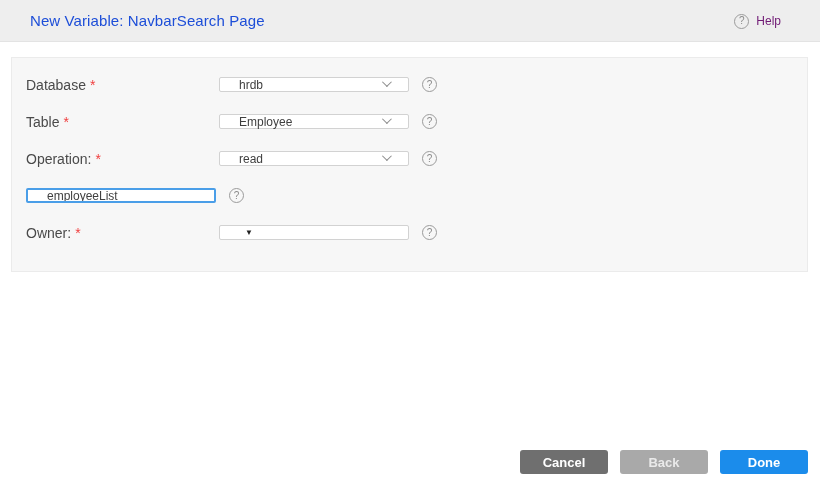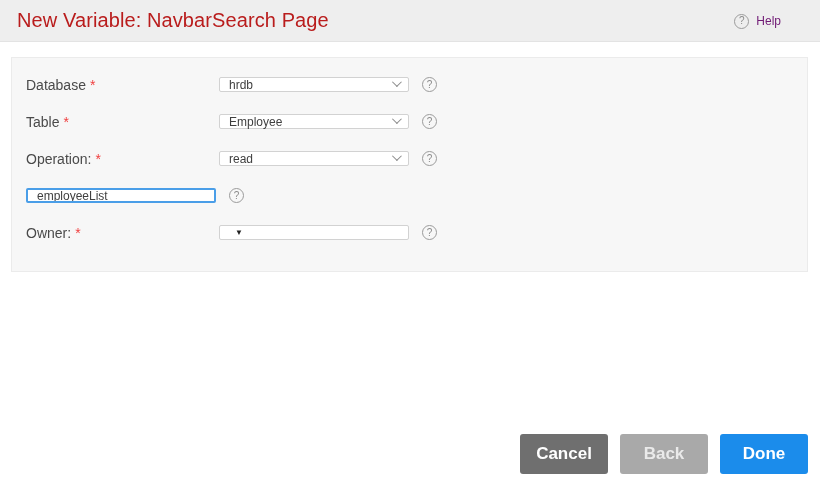--- a/index.html
+++ b/index.html
@@ -12,23 +12,23 @@
   }
   
   .header {
     position: absolute; left: 0; top: 0;
     width: 820px; height: 42px;
     background: #eeeeee;
     border-bottom: 1px solid #e3e3e3;
     display: flex; align-items: center;
   }
   .header h1 {
-    margin-left: 17px;
-    font-size: 20px; font-weight: 400;
-    color: #b91c1c;
+    margin-left: 30px;
+    font-size: 15px; font-weight: 400;
+    color: #1d4ed8;
     letter-spacing: .1px;
   }
   .header .help-area {
     position: absolute; right: 39px; top: 0; height: 42px;
     display: flex; align-items: center; gap: 7px;
     cursor: pointer;
   }
   .help-area .help-text { font-size: 12px; color: #701a75; }
 
   .qcircle {
@@ -54,21 +54,21 @@
   }
   .label-wrap { width: 193px; font-size: 14px; color: #4a4a4a; }
   .label-wrap .req { color: #f03e3e; margin-left: 4px; }
 
   .control {
     width: 190px; height: 15px;
     background: #ffffff;
     border: 1px solid #d2d2d2;
     border-radius: 2px;
     display: flex; align-items: center;
-    padding: 0 9px;
+    padding: 0 19px;
     font-size: 12px; color: #3f3f3f;
     position: relative;
     cursor: pointer;
   }
   .control .value { flex: 1 1 auto; white-space: nowrap; overflow: hidden; }
   .chevron {
     width: 7px; height: 7px;
     border-right: 1px solid #8c8c8c;
     border-bottom: 1px solid #8c8c8c;
     transform: rotate(45deg) translateY(-2px);
@@ -85,24 +85,24 @@
   }
 
   .row .qcircle { margin-left: 13px; cursor: pointer; }
 
   
   .footer {
     position: absolute; right: 12px; bottom: 15px;
     display: flex; gap: 12px;
   }
   .btn {
-    width: 88px; height: 40px;
+    width: 88px; height: 24px;
     border: none; border-radius: 3px;
     font-family: "Liberation Sans", sans-serif;
-    font-size: 17px; font-weight: 700;
+    font-size: 13px; font-weight: 700;
     color: #ffffff; cursor: pointer;
   }
   .btn-cancel { background: #6f6f6f; }
   .btn-back   { background: #a9a9a9; color: #eaeaea; }
   .btn-done   { background: #1b8ceb; }
 </style>
 </head>
 <body>
 
 <div class="header">

